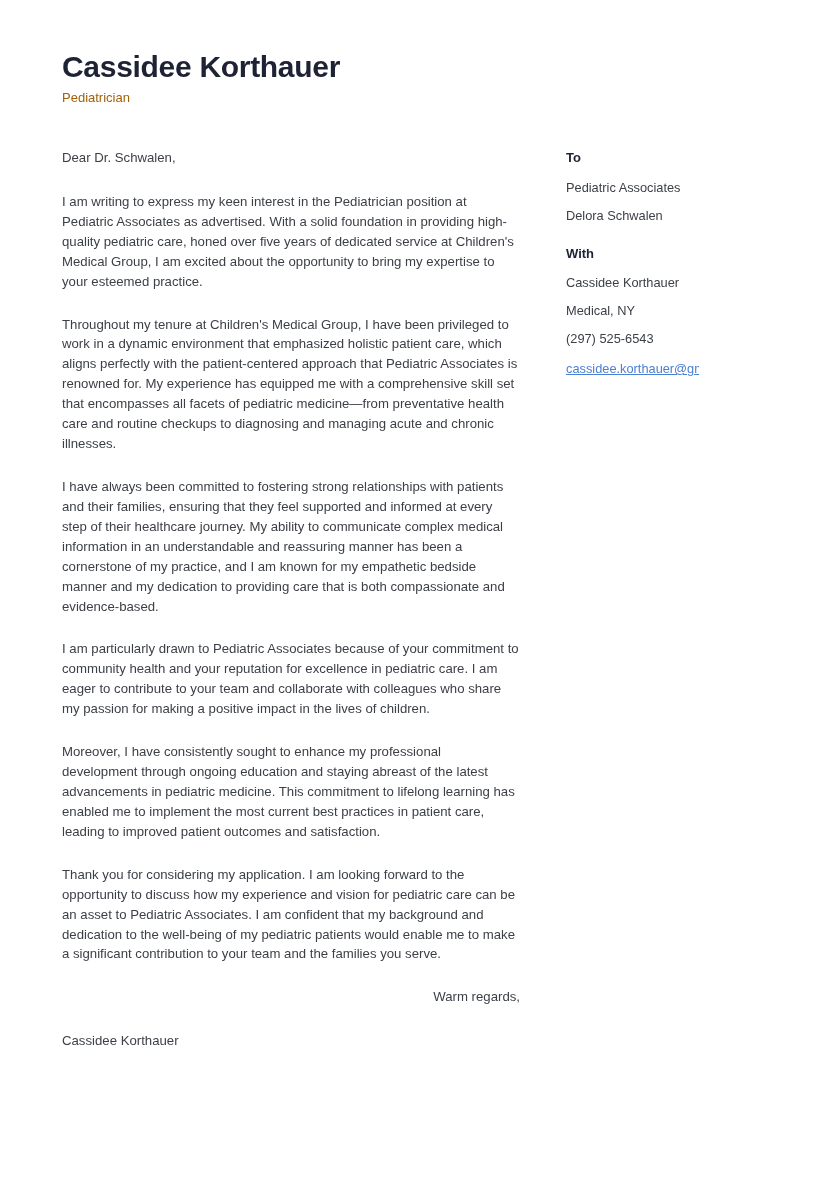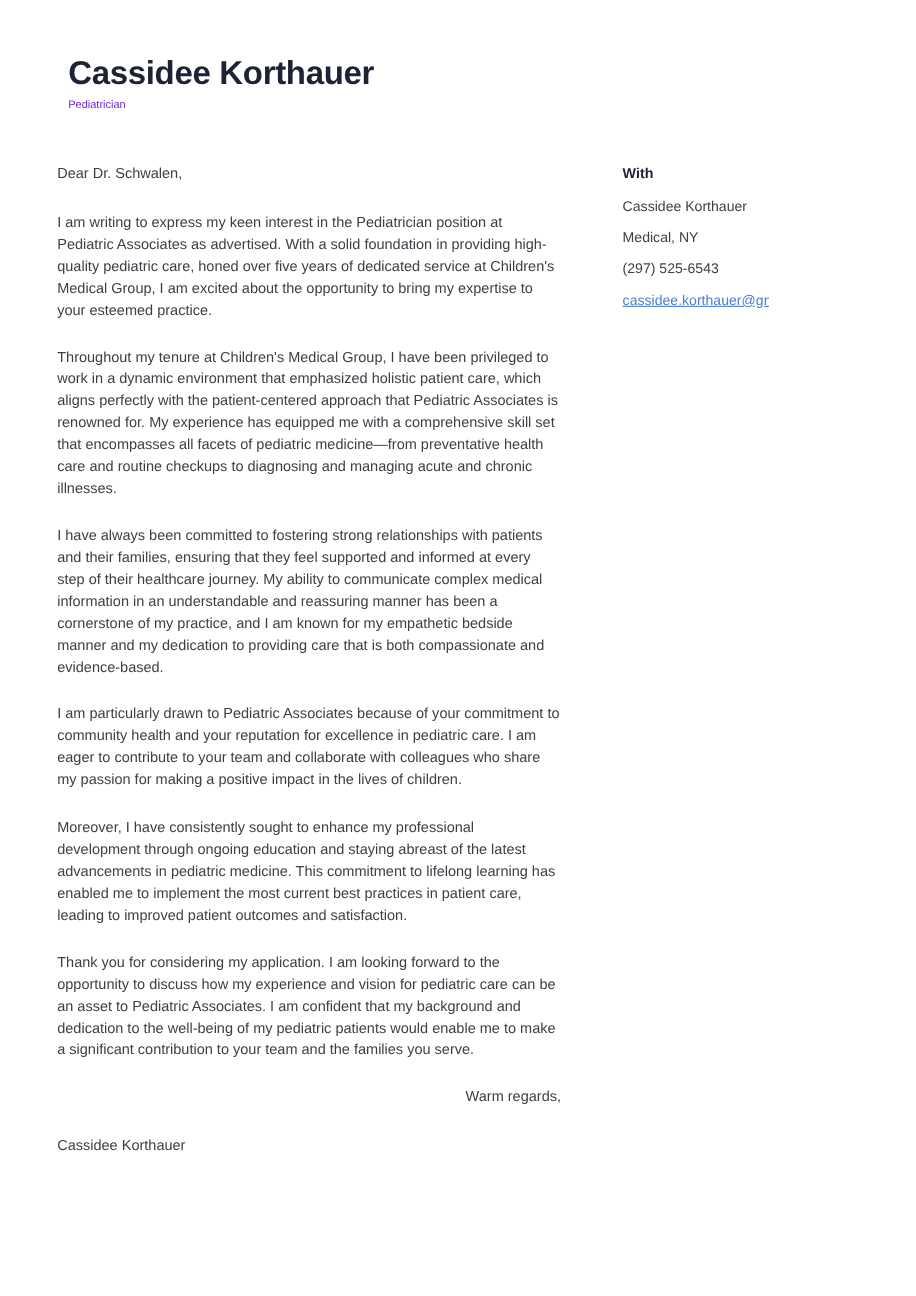--- a/index.html
+++ b/index.html
@@ -31,31 +31,31 @@
   }
   .candidate-name {
     font-size: 30px;
     font-weight: bold;
     color: #1d2235;
     letter-spacing: -0.3px;
     line-height: 1.1;
     margin: 0;
   }
   .candidate-role {
-    font-size: 10px;
+    font-size: 13px;
     font-weight: normal;
-    color: #6d28d9;
+    color: #a16207;
     margin: 7px 0 0 0;
     line-height: 1.2;
   }
 
   
   .letter-body {
     position: absolute;
-    left: 52px;
+    left: 62px;
     top: 148px;
     width: 458px;
   }
   .letter-body p {
     margin: 0 0 23px 0;
     font-size: 13.2px;
     line-height: 1.51;
     color: #3b3f46;
     text-align: left;
   }
@@ -124,20 +124,25 @@
     <p>I have always been committed to fostering strong relationships with patients and their families, ensuring that they feel supported and informed at every step of their healthcare journey. My ability to communicate complex medical information in an understandable and reassuring manner has been a cornerstone of my practice, and I am known for my empathetic bedside manner and my dedication to providing care that is both compassionate and evidence-based.</p>
     <p>I am particularly drawn to Pediatric Associates because of your commitment to community health and your reputation for excellence in pediatric care. I am eager to contribute to your team and collaborate with colleagues who share my passion for making a positive impact in the lives of children.</p>
     <p>Moreover, I have consistently sought to enhance my professional development through ongoing education and staying abreast of the latest advancements in pediatric medicine. This commitment to lifelong learning has enabled me to implement the most current best practices in patient care, leading to improved patient outcomes and satisfaction.</p>
     <p>Thank you for considering my application. I am looking forward to the opportunity to discuss how my experience and vision for pediatric care can be an asset to Pediatric Associates. I am confident that my background and dedication to the well-being of my pediatric patients would enable me to make a significant contribution to your team and the families you serve.</p>
     <p class="closing-phrase">Warm regards,</p>
     <p class="signature">Cassidee Korthauer</p>
   </div>
 
   <div class="sidebar">
 
+    <div class="sidebar-block">
+      <div class="sidebar-heading">To</div>
+      <div class="sidebar-line">Pediatric Associates</div>
+      <div class="sidebar-line">Delora Schwalen</div>
+    </div>
 
     <div class="sidebar-block">
       <div class="sidebar-heading">With</div>
       <div class="sidebar-line">Cassidee Korthauer</div>
       <div class="sidebar-line">Medical, NY</div>
       <div class="sidebar-line">(297) 525-6543</div>
       <a class="sidebar-link" href="#">cassidee.korthauer@gmail.com</a>
     </div>
 
   </div>

